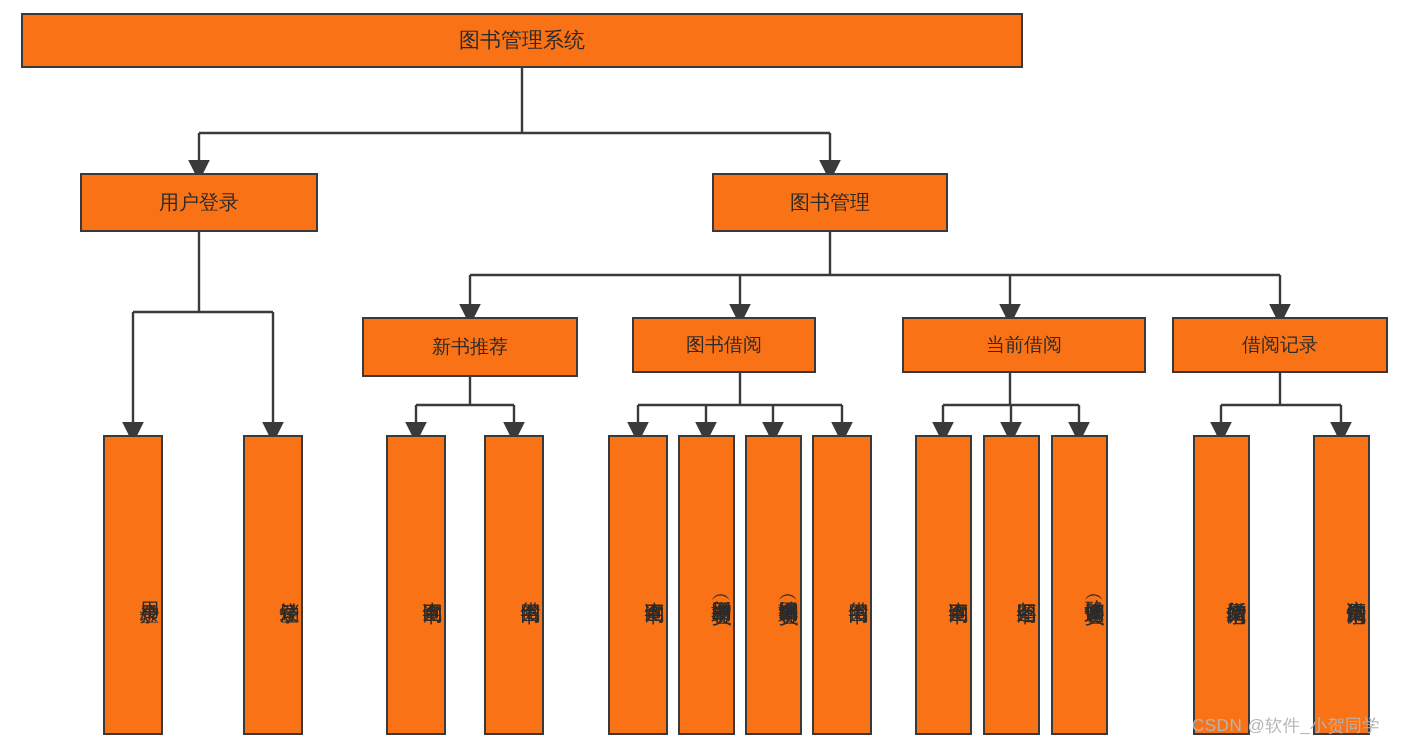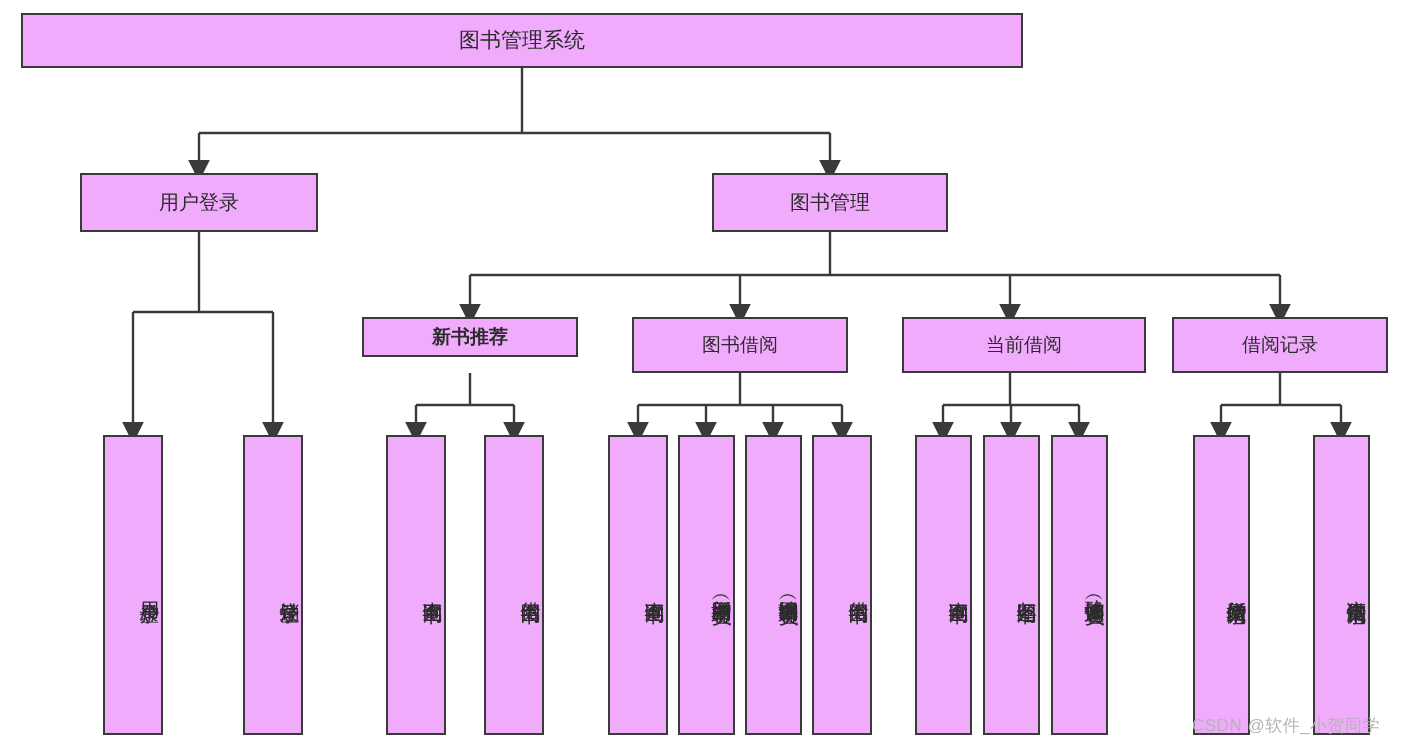--- a/index.html
+++ b/index.html
@@ -23,21 +23,21 @@
     position: absolute;
     left: 0;
     top: 0;
     width: 1405px;
     height: 747px;
     pointer-events: none;
   }
   .node {
     position: absolute;
     box-sizing: border-box;
-    background: #f0abfc;
+    background: #f97316;
     border: 2.2px solid #3a3a3a;
     display: flex;
     align-items: center;
     justify-content: center;
     text-align: center;
     color: #2b2b2b;
     line-height: 1.18;
   }
   .node.root-node {
     font-size: 21px;
@@ -134,24 +134,24 @@
     <span class="node-label">图书管理系统</span>
   </div>
 
   <div class="node level2-node" style="left:80px; top:173px; width:238px; height:59px;">
     <span class="node-label">用户登录</span>
   </div>
   <div class="node level2-node" style="left:712px; top:173px; width:236px; height:59px;">
     <span class="node-label">图书管理</span>
   </div>
 
-  <div class="node level3-node" style="left:362px; top:317px; width:216px; height:40px;font-weight:bold;">
+  <div class="node level3-node" style="left:362px; top:317px; width:216px; height:60px;">
     <span class="node-label">新书推荐</span>
   </div>
-  <div class="node level3-node" style="left:632px; top:317px; width:216px; height:56px;">
+  <div class="node level3-node" style="left:632px; top:317px; width:184px; height:56px;">
     <span class="node-label">图书借阅</span>
   </div>
   <div class="node level3-node" style="left:902px; top:317px; width:244px; height:56px;">
     <span class="node-label">当前借阅</span>
   </div>
   <div class="node level3-node" style="left:1172px; top:317px; width:216px; height:56px;">
     <span class="node-label">借阅记录</span>
   </div>
 
   <div class="node leaf-node" style="left:103px; top:435px; width:60px; height:300px;">

